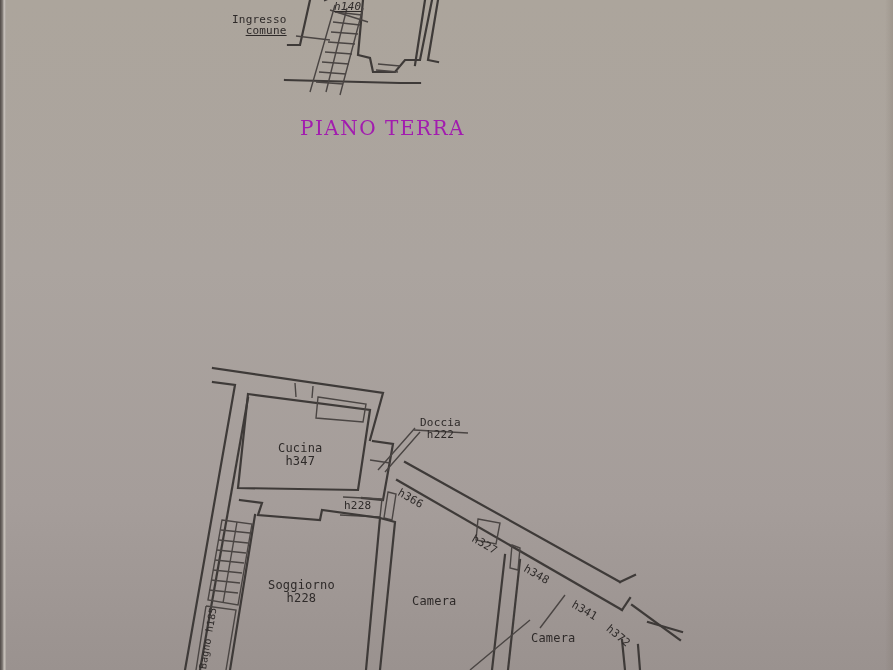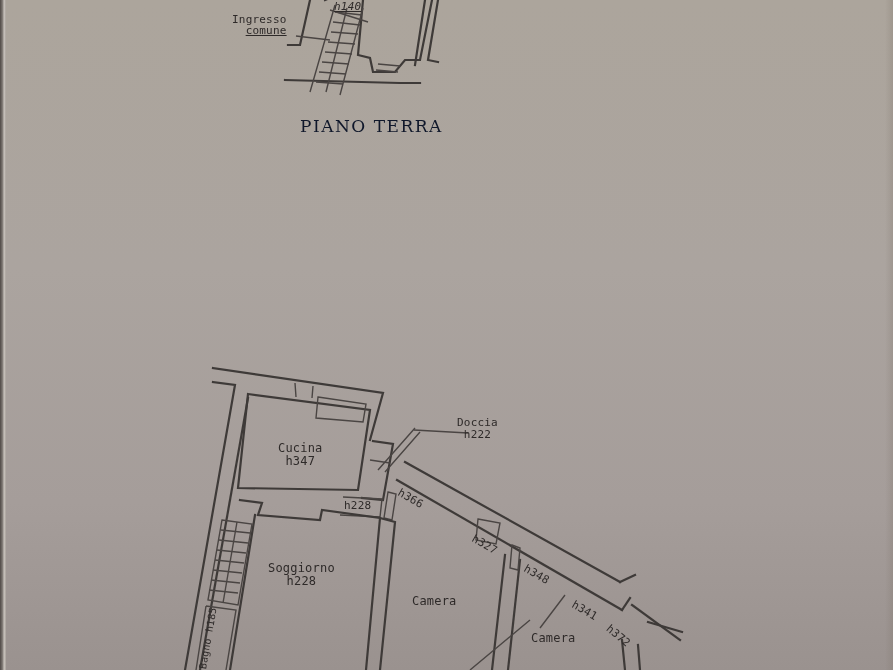--- a/index.html
+++ b/index.html
@@ -19,22 +19,22 @@
   svg.plan { position:absolute; left:0; top:0; }
   .wall { fill:none; stroke:#3e3a38; stroke-width:2.2; stroke-linecap:square; }
   .thin { fill:none; stroke:#4a4543; stroke-width:1.4; }
   .lbl {
     position:absolute; color:#2e2a29; font-family:"DejaVu Sans Mono", monospace;
     font-size:12px; line-height:13px; white-space:nowrap; text-align:center;
     letter-spacing:0.2px;
   }
   .title {
     position:absolute; left:300px; top:116px;
-    font-family:"DejaVu Serif", serif; font-size:17px; letter-spacing:1.5px;
-    color:#0f172a;
+    font-family:"DejaVu Serif", serif; font-size:20px; letter-spacing:1.5px;
+    color:#a21caf;
   }
   .ghost {
     position:absolute; font-family:"DejaVu Serif", serif; color:rgba(150,144,140,0.35);
     font-size:16px;
   }
   .rot { transform-origin: left top; }
 </style>
 </head>
 <body>
 
@@ -112,34 +112,34 @@
 <div class="lbl" style="left:334px; top:0px; font-size:11px; text-decoration:underline;font-style:italic;">h140</div>
 <div class="title">PIANO TERRA</div>
 
 <div class="ghost" style="left:240px; top:158px; width:260px; height:110px;"></div>
 
 <div class="lbl" style="left:278px; top:442px;">
   <div>Cucina</div>
   <div>h347</div>
 </div>
 
-<div class="lbl" style="left:420px; top:417px; font-size:11px; line-height:12px;margin-left:37px;">
+<div class="lbl" style="left:420px; top:417px; font-size:11px; line-height:12px;">
   <div>Doccia</div>
   <div>h222</div>
 </div>
 
 <div class="lbl" style="left:344px; top:499px; font-size:11px;">h228</div>
 
 <div class="lbl rot" style="left:402px; top:486px; font-size:11px; transform:rotate(30deg);">h366</div>
 <div class="lbl rot" style="left:476px; top:532px; font-size:11px; transform:rotate(30deg);">h327</div>
 <div class="lbl rot" style="left:528px; top:562px; font-size:11px; transform:rotate(30deg);">h348</div>
 <div class="lbl rot" style="left:576px; top:598px; font-size:11px; transform:rotate(30deg);">h341</div>
 <div class="lbl rot" style="left:612px; top:622px; font-size:11px; transform:rotate(40deg);">h372</div>
 
-<div class="lbl" style="left:268px; top:562px;">
+<div class="lbl" style="left:268px; top:579px;">
   <div>Soggiorno</div>
   <div>h228</div>
 </div>
 
 <div class="lbl" style="left:412px; top:595px;">Camera</div>
 <div class="lbl" style="left:531px; top:632px;">Camera</div>
 
 <div class="lbl rot" style="left:198px; top:668px; font-size:10px; line-height:10px; transform:rotate(-80deg);">
   <span>Bagno</span>
   <span>h185</span>

